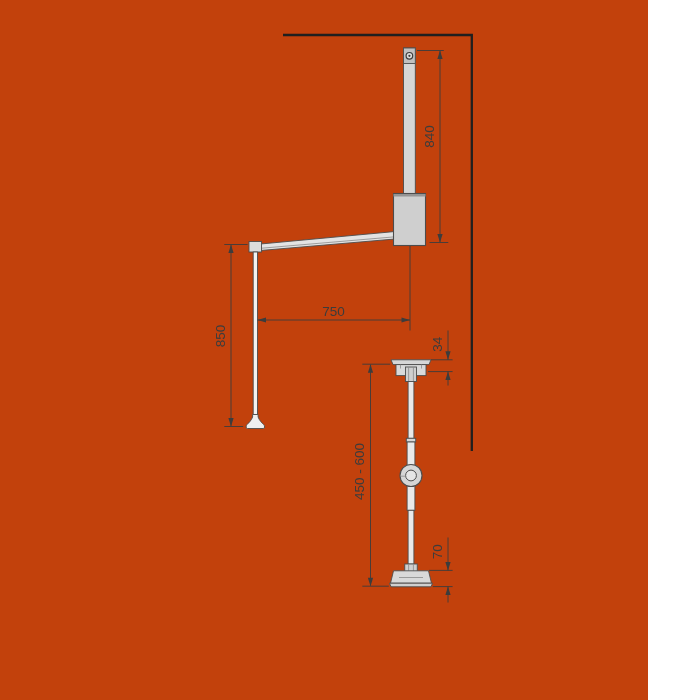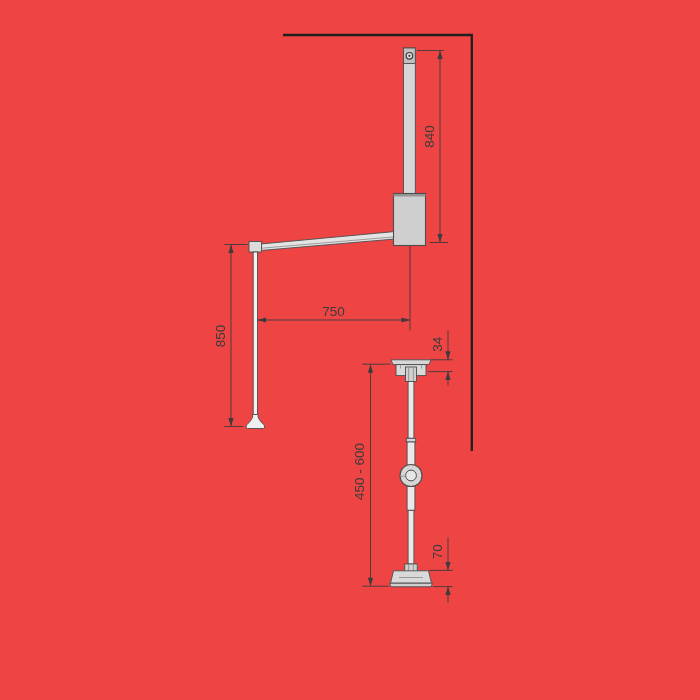--- a/index.html
+++ b/index.html
@@ -1,18 +1,18 @@
 <!DOCTYPE html>
 <html><head>
 <meta charset="utf-8">
 <style>
   html, body { margin: 0; padding: 0; background: #ffffff; }
   .canvas {
-    width: 700px; height: 700px;
-    background: #ef4444;
+    width: 648px; height: 700px;
+    background: #c2410c;
     position: relative;
     font-family: "Liberation Sans", sans-serif;
   }
   svg { display: block; }
   .dim-label {
     font-family: "Liberation Sans", sans-serif;
     font-size: 13.5px;
     fill: #3c3c3c;
   }
   .dim-line   { stroke: #3c3c3c; stroke-width: 0.9; fill: none; }

